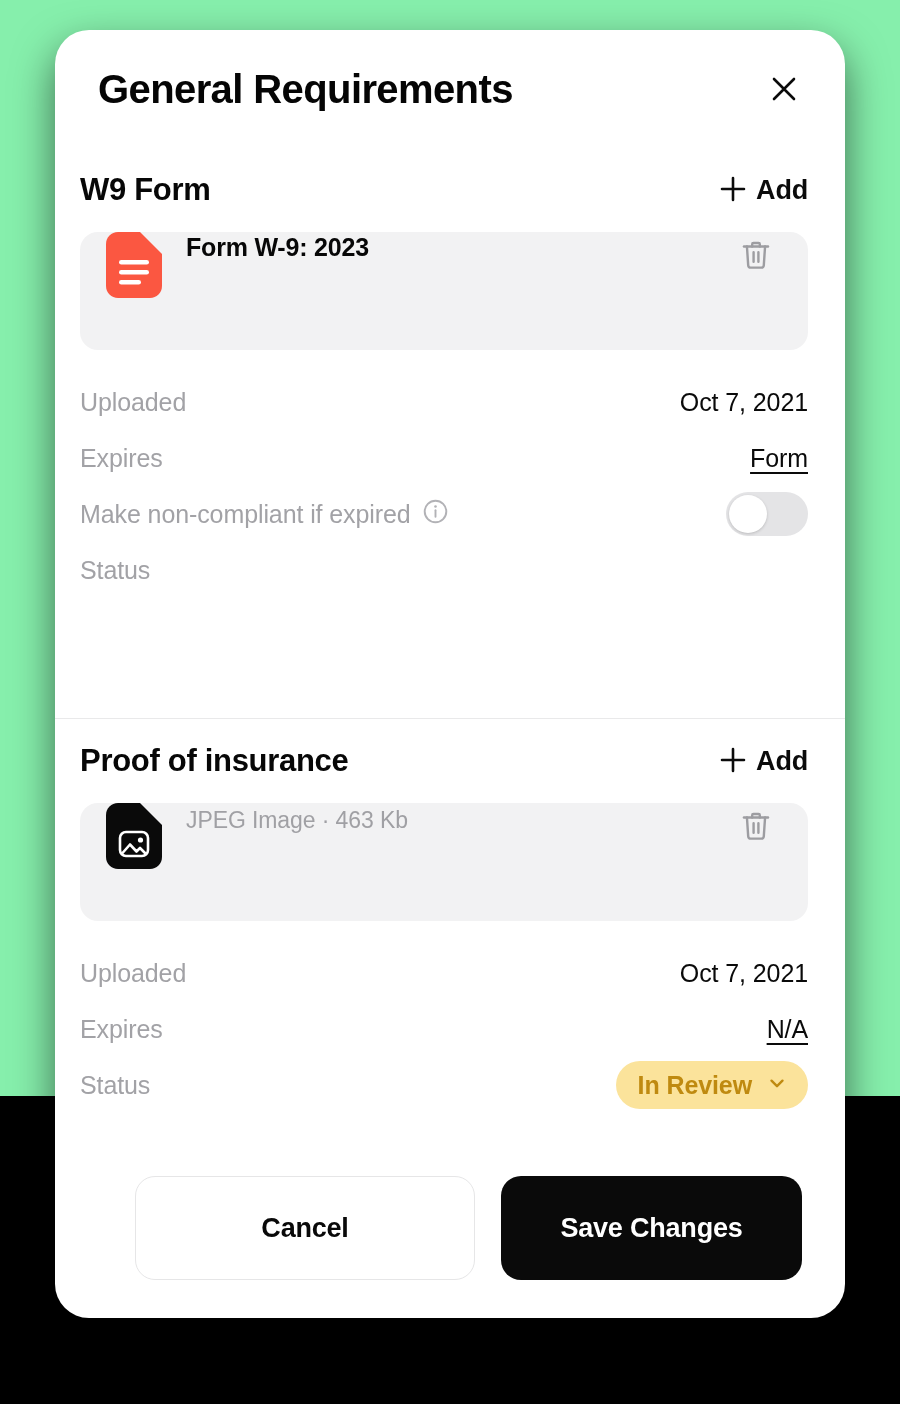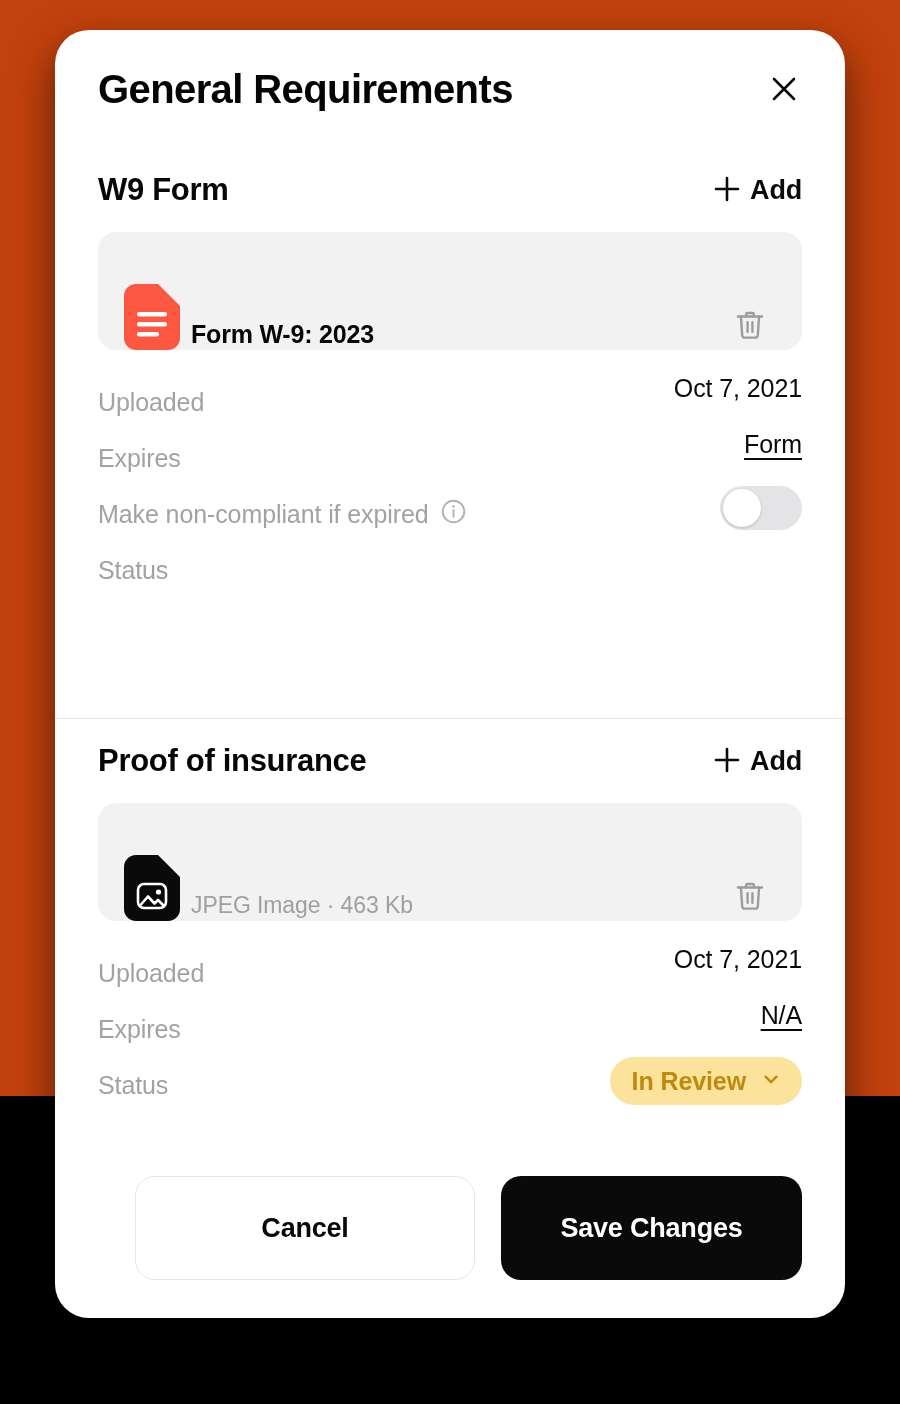--- a/index.html
+++ b/index.html
@@ -9,21 +9,21 @@
     height: 1404px;
     background: #000000;
     font-family: "Liberation Sans", sans-serif;
     overflow: hidden;
   }
 
   .screen {
     position: relative;
     width: 900px;
     height: 1096px;
-    background: #c2410c;
+    background: #86efac;
   }
 
   
   .modal {
     position: absolute;
     left: 55px;
     top: 30px;
     width: 790px;
     height: 1288px;
     background: #ffffff;
@@ -59,22 +59,22 @@
     display: flex; align-items: center; justify-content: center;
     cursor: pointer;
     background: none; border: none;
     margin-right: -4px;
   }
   .close-btn svg { display: block; }
 
   
   .section {
     position: absolute;
-    left: 0; right: 0;
-    padding: 0 43px;
+    left: 0; right: 12px;
+    padding: 0 25px;
   }
   .section-w9 { top: 118px; }
   .section-insurance { top: 689px; }
 
   .section-head {
     height: 84px;
     display: flex;
     align-items: center;
     justify-content: space-between;
   }
@@ -99,23 +99,23 @@
     color: #0b0b0b;
     letter-spacing: -0.2px;
   }
 
   
   .file-card {
     height: 118px;
     background: #f2f2f3;
     border-radius: 18px;
     display: flex;
-    align-items: flex-end;
+    align-items: flex-start;
     padding: 0 28px 0 26px;
-    gap: 11px;
+    gap: 24px;
   }
   .file-icon {
     width: 56px;
     height: 66px;
     flex: 0 0 auto;
     display: flex;
     align-items: center;
     justify-content: center;
   }
   .file-meta { flex: 1 1 auto; min-width: 0; }
@@ -137,20 +137,21 @@
     width: 48px; height: 48px;
     flex: 0 0 auto;
     display: flex; align-items: center; justify-content: center;
     background: none; border: none; cursor: pointer;
   }
 
   
   .detail-row {
     height: 56px;
     display: flex;
+    align-items: center;
     justify-content: space-between;
   }
   .detail-row.first { margin-top: 24px; }
   .detail-label {
     font-size: 25px;
     color: #a2a2a6;
     letter-spacing: -0.1px;
     display: flex;
     align-items: center;
     gap: 11px;

